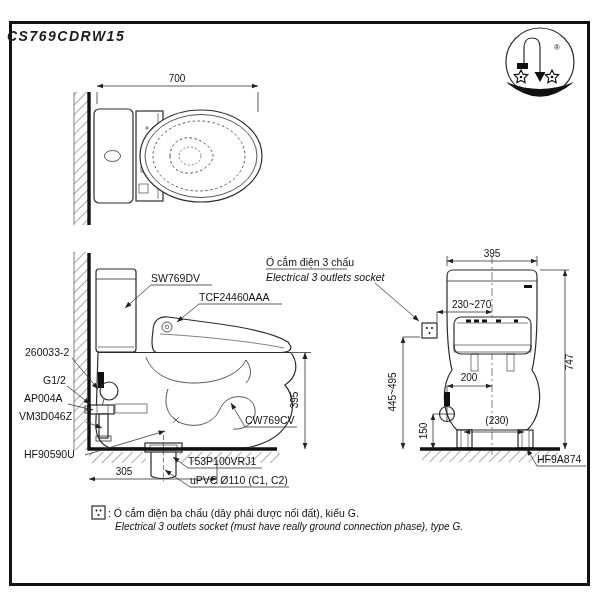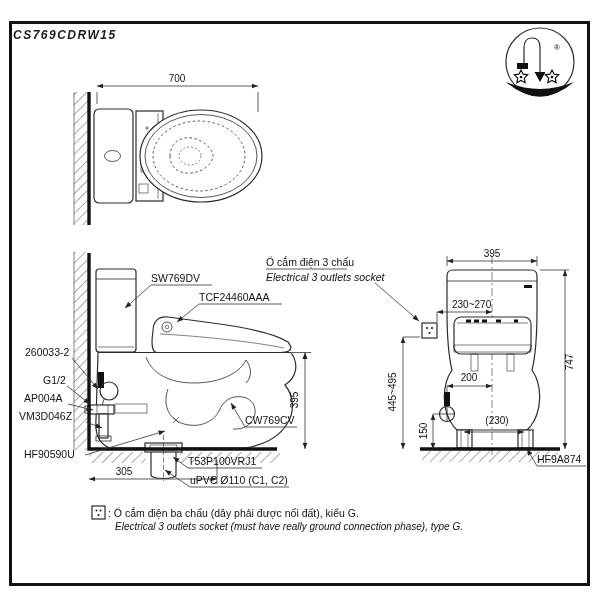--- a/index.html
+++ b/index.html
@@ -1,19 +1,19 @@
 <!DOCTYPE html>
 <html><head>
 <meta charset="utf-8">
 <style>
   html,body{margin:0;padding:0;background:#fff;}
   #page{position:relative;width:600px;height:600px;background:#fff;overflow:hidden;
         font-family:"Liberation Sans",sans-serif;}
   .frame{position:absolute;left:9px;top:21px;width:575px;height:559px;border:3px solid #121212;}
-  .title{position:absolute;left:13px;top:28px;font-size:12px;font-weight:bold;font-style:italic;
+  .title{position:absolute;left:7px;top:28px;font-size:14px;font-weight:bold;font-style:italic;
          letter-spacing:1.5px;color:#1b1b1b;}
   svg{position:absolute;left:0;top:0;}
   .ln{stroke:#2b2b2b;fill:none;stroke-width:1.2;}
   .lnf{stroke:#2b2b2b;fill:#fff;stroke-width:1.2;}
   .thin{stroke-width:0.8;}
   .hair{stroke-width:0.6;}
   .thick{stroke:#111;stroke-width:3.4;fill:none;}
   .dim{stroke:#333;stroke-width:0.8;fill:none;}
   .dark{fill:#111;stroke:none;}
   .lbl{font-size:10.5px;fill:#111;}

